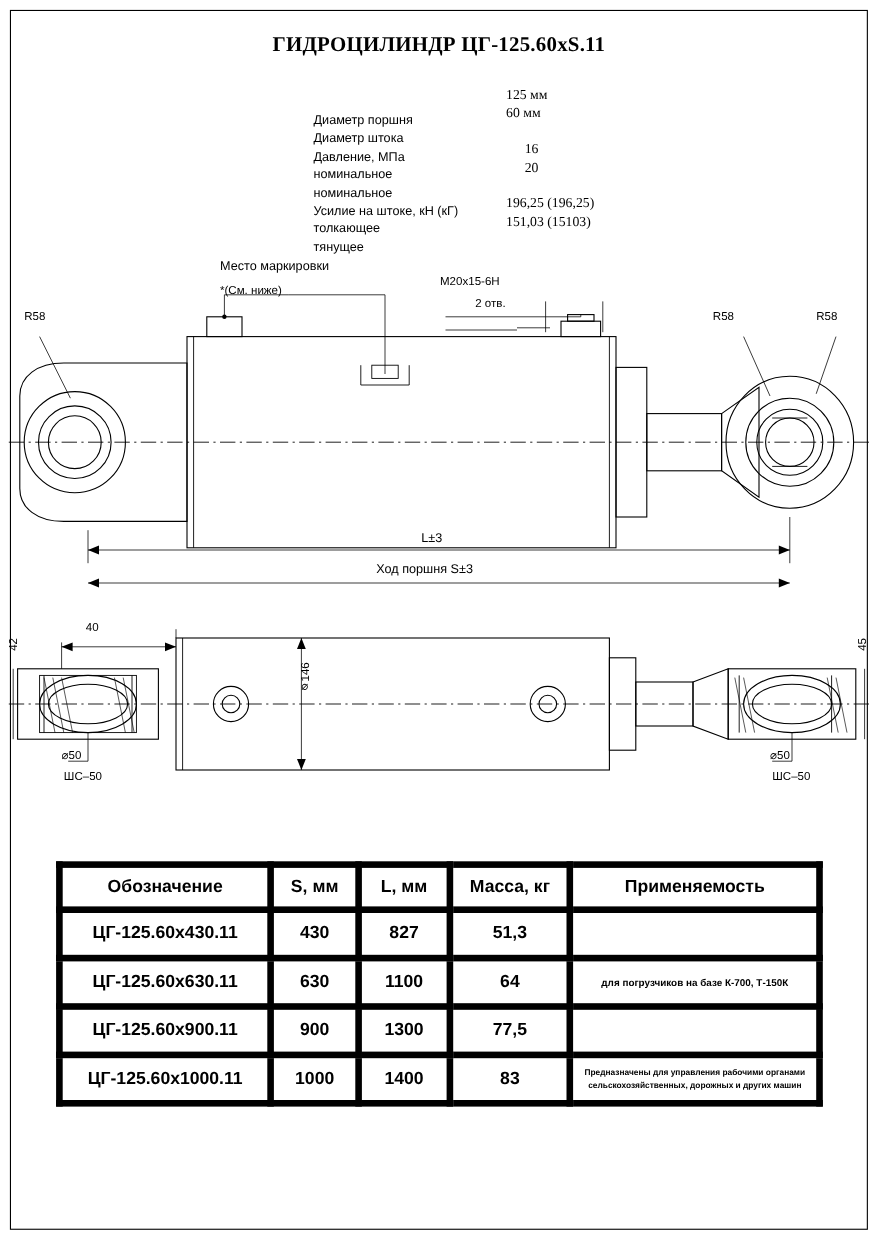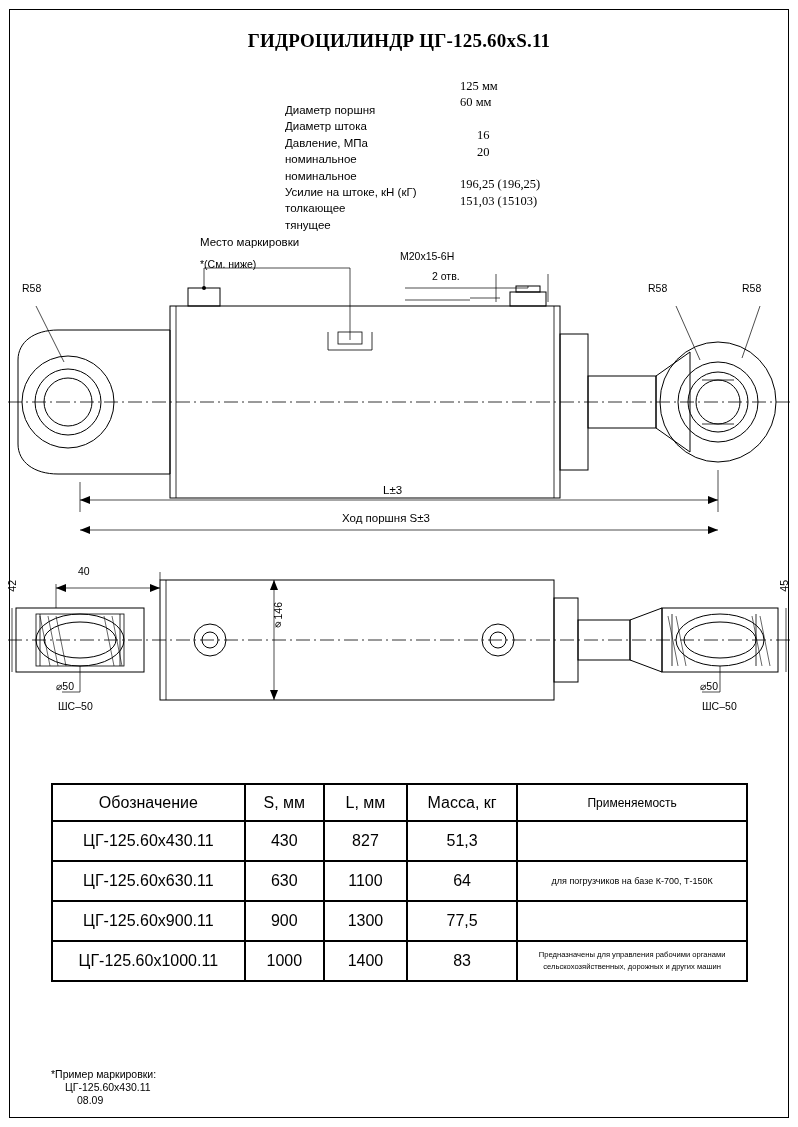--- a/index.html
+++ b/index.html
@@ -25,21 +25,21 @@
   .thin{stroke:#000;stroke-width:.7;fill:none;}
   .hatch{stroke:#000;stroke-width:.6;fill:none;}
 
   .lbl{position:absolute;font-size:11.5px;white-space:nowrap;}
   .lbl.sm{font-size:10.5px;}
   .lbl.v{writing-mode:vertical-rl;transform:rotate(180deg);}
 
   
   .tblwrap{position:absolute;left:51px;top:783px;width:697px;}
   table{border-collapse:collapse;width:697px;}
-  table td,table th{border:2px solid #000000;text-align:center;font-weight:normal;}
+  table td,table th{border:6px solid #000000;text-align:center;font-weight:bold;}
   thead td{font-size:16px;height:33px;font-family:"Liberation Sans",sans-serif;}
   tbody td{font-size:16px;height:36px;}
   td.desig{width:192px;text-align:center;}
   td.s{width:78px;}
   td.l{width:82px;}
   td.m{width:110px;}
   td.app{width:235px;font-size:9px;line-height:12px;}
   td.app.tiny{font-size:7.6px;}
 
   .note{position:absolute;left:51px;top:1068px;font-size:10.5px;line-height:13px;}
@@ -218,21 +218,21 @@
   <div class="lbl sm" style="left:702px;top:700px;">ШС–50</div>
 
   <div class="tblwrap">
     <table>
       <thead>
         <tr>
           <td class="desig">Обозначение</td>
           <td class="s">S, мм</td>
           <td class="l">L, мм</td>
           <td class="m">Масса, кг</td>
-          <td class="app" style="font-size:12px;">Применяемость</td>
+          <td class="app" style="font-size:16px;">Применяемость</td>
         </tr>
       </thead>
       <tbody>
         <tr>
           <td class="desig">ЦГ-125.60x430.11</td>
           <td class="s">430</td>
           <td class="l">827</td>
           <td class="m">51,3</td>
           <td class="app"></td>
         </tr>
@@ -254,18 +254,13 @@
           <td class="desig">ЦГ-125.60x1000.11</td>
           <td class="s">1000</td>
           <td class="l">1400</td>
           <td class="m">83</td>
           <td class="app tiny">Предназначены для управления рабочими органами сельскохозяйственных, дорожных и других машин</td>
         </tr>
       </tbody>
     </table>
   </div>
 
-  <div class="note">
-    <div>*Пример маркировки:</div>
-    <div class="l2">ЦГ-125.60x430.11</div>
-    <div class="l3">08.09</div>
-  </div>
 </div>
 
 </body></html>

